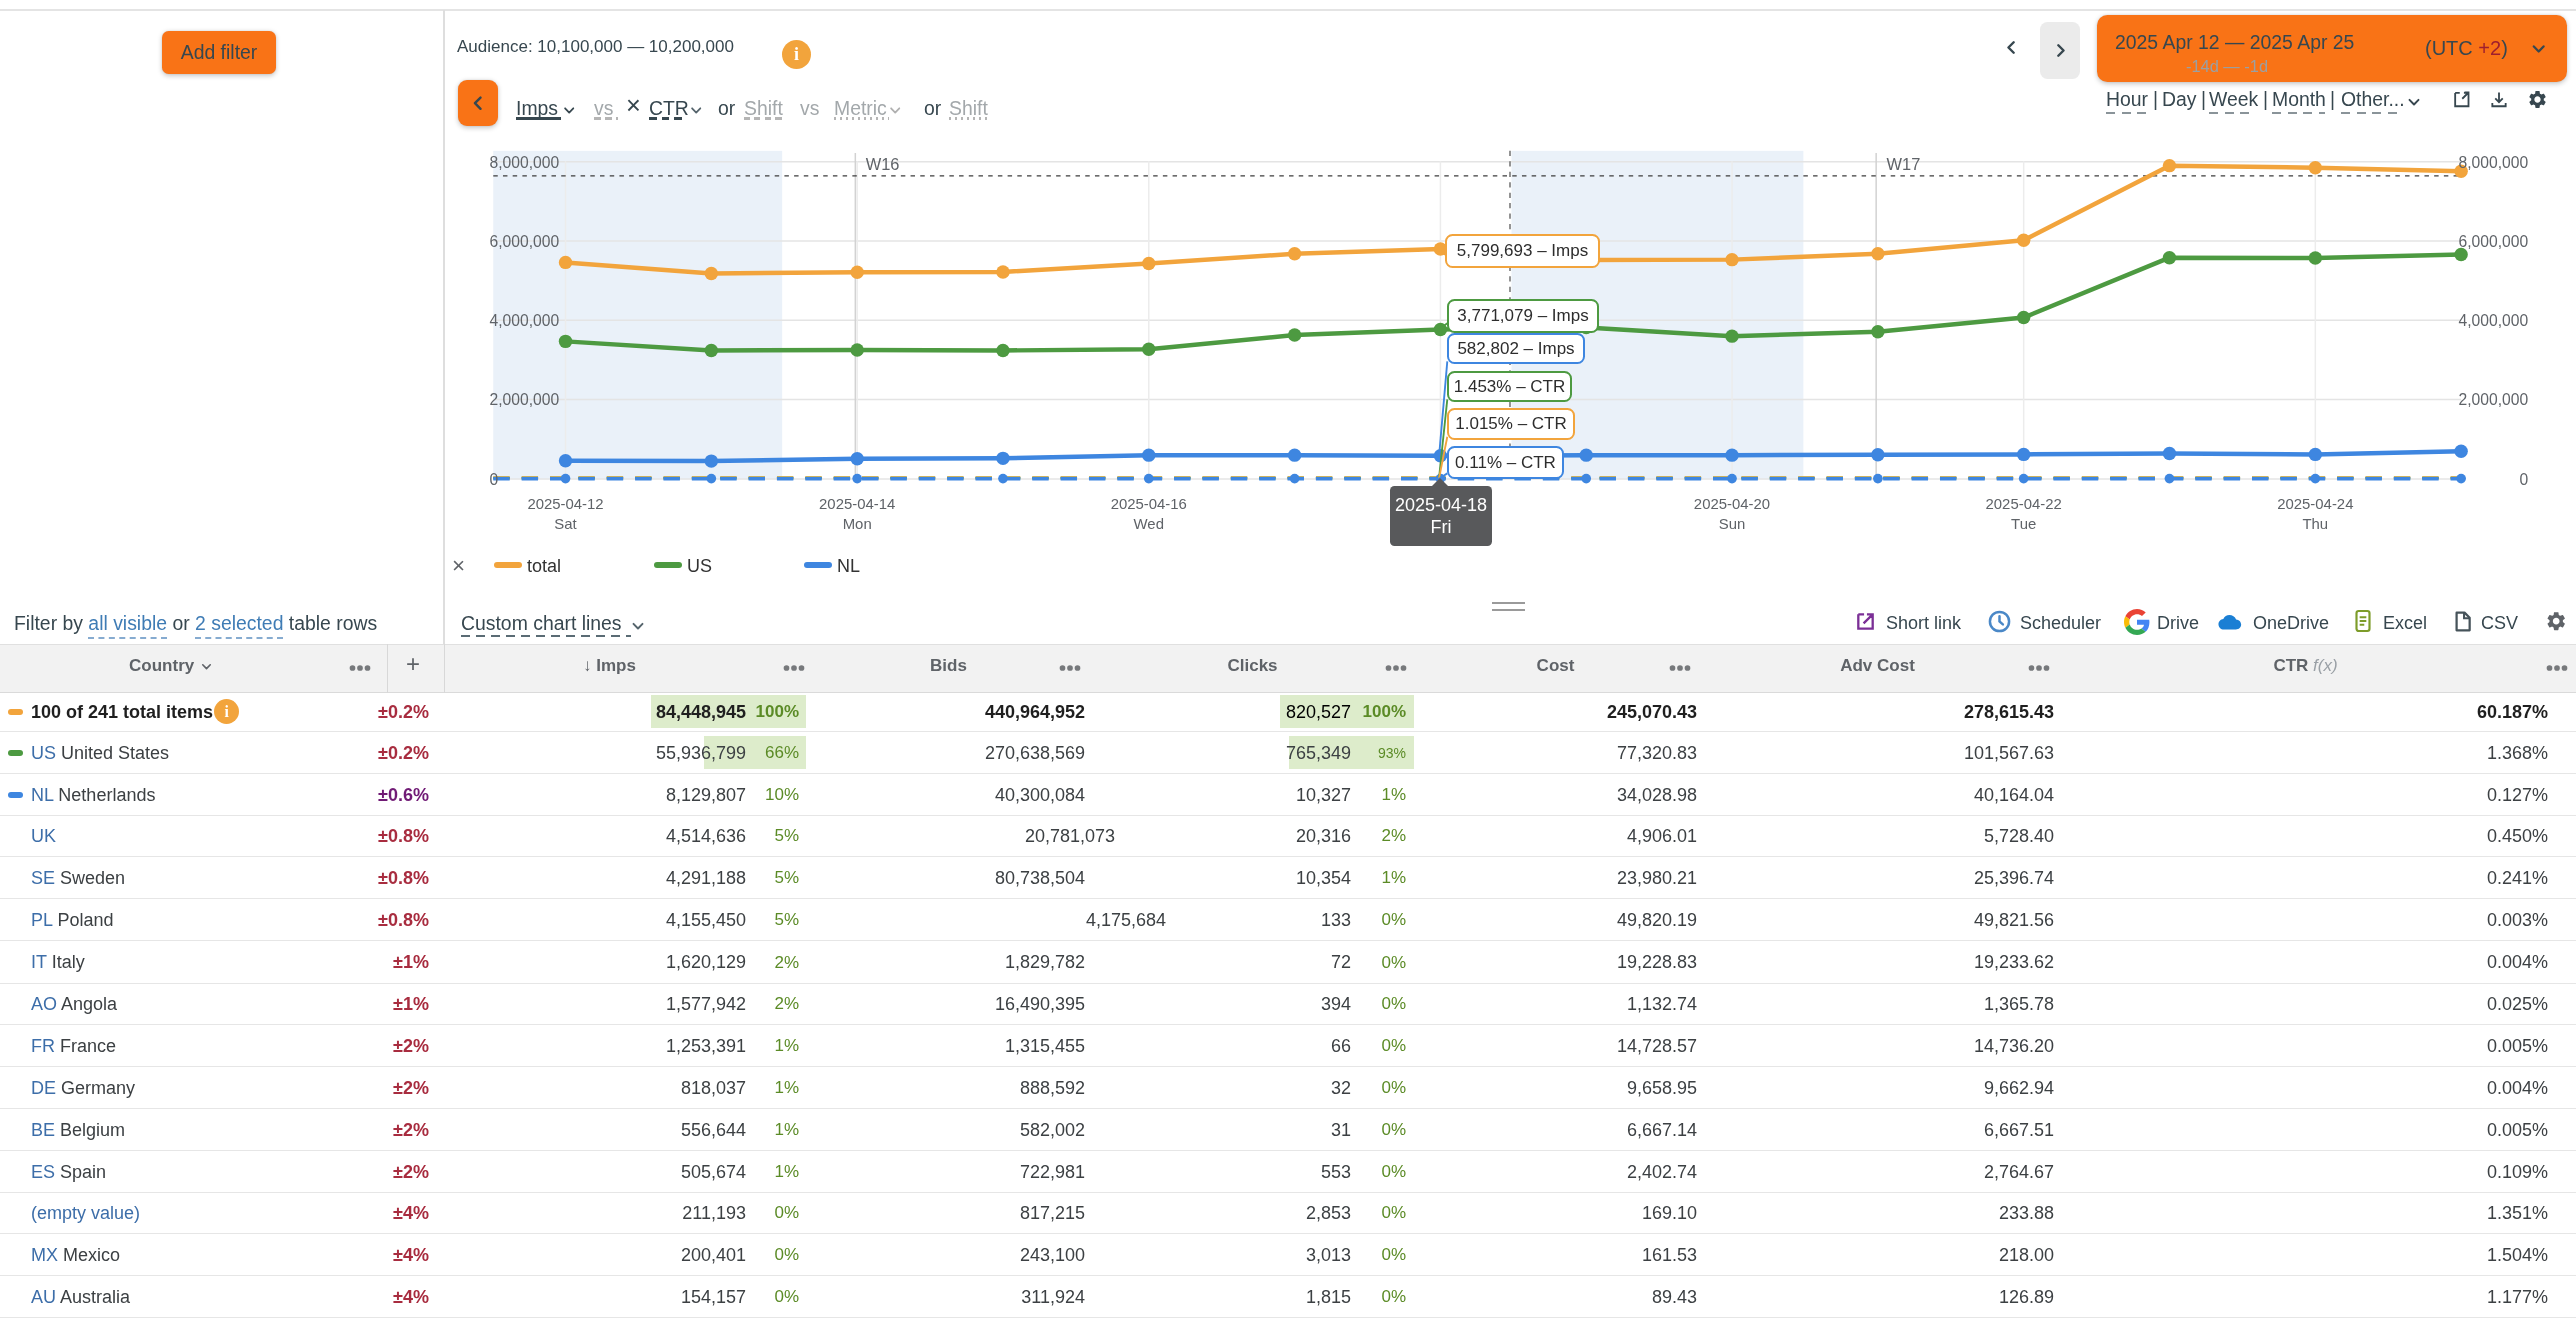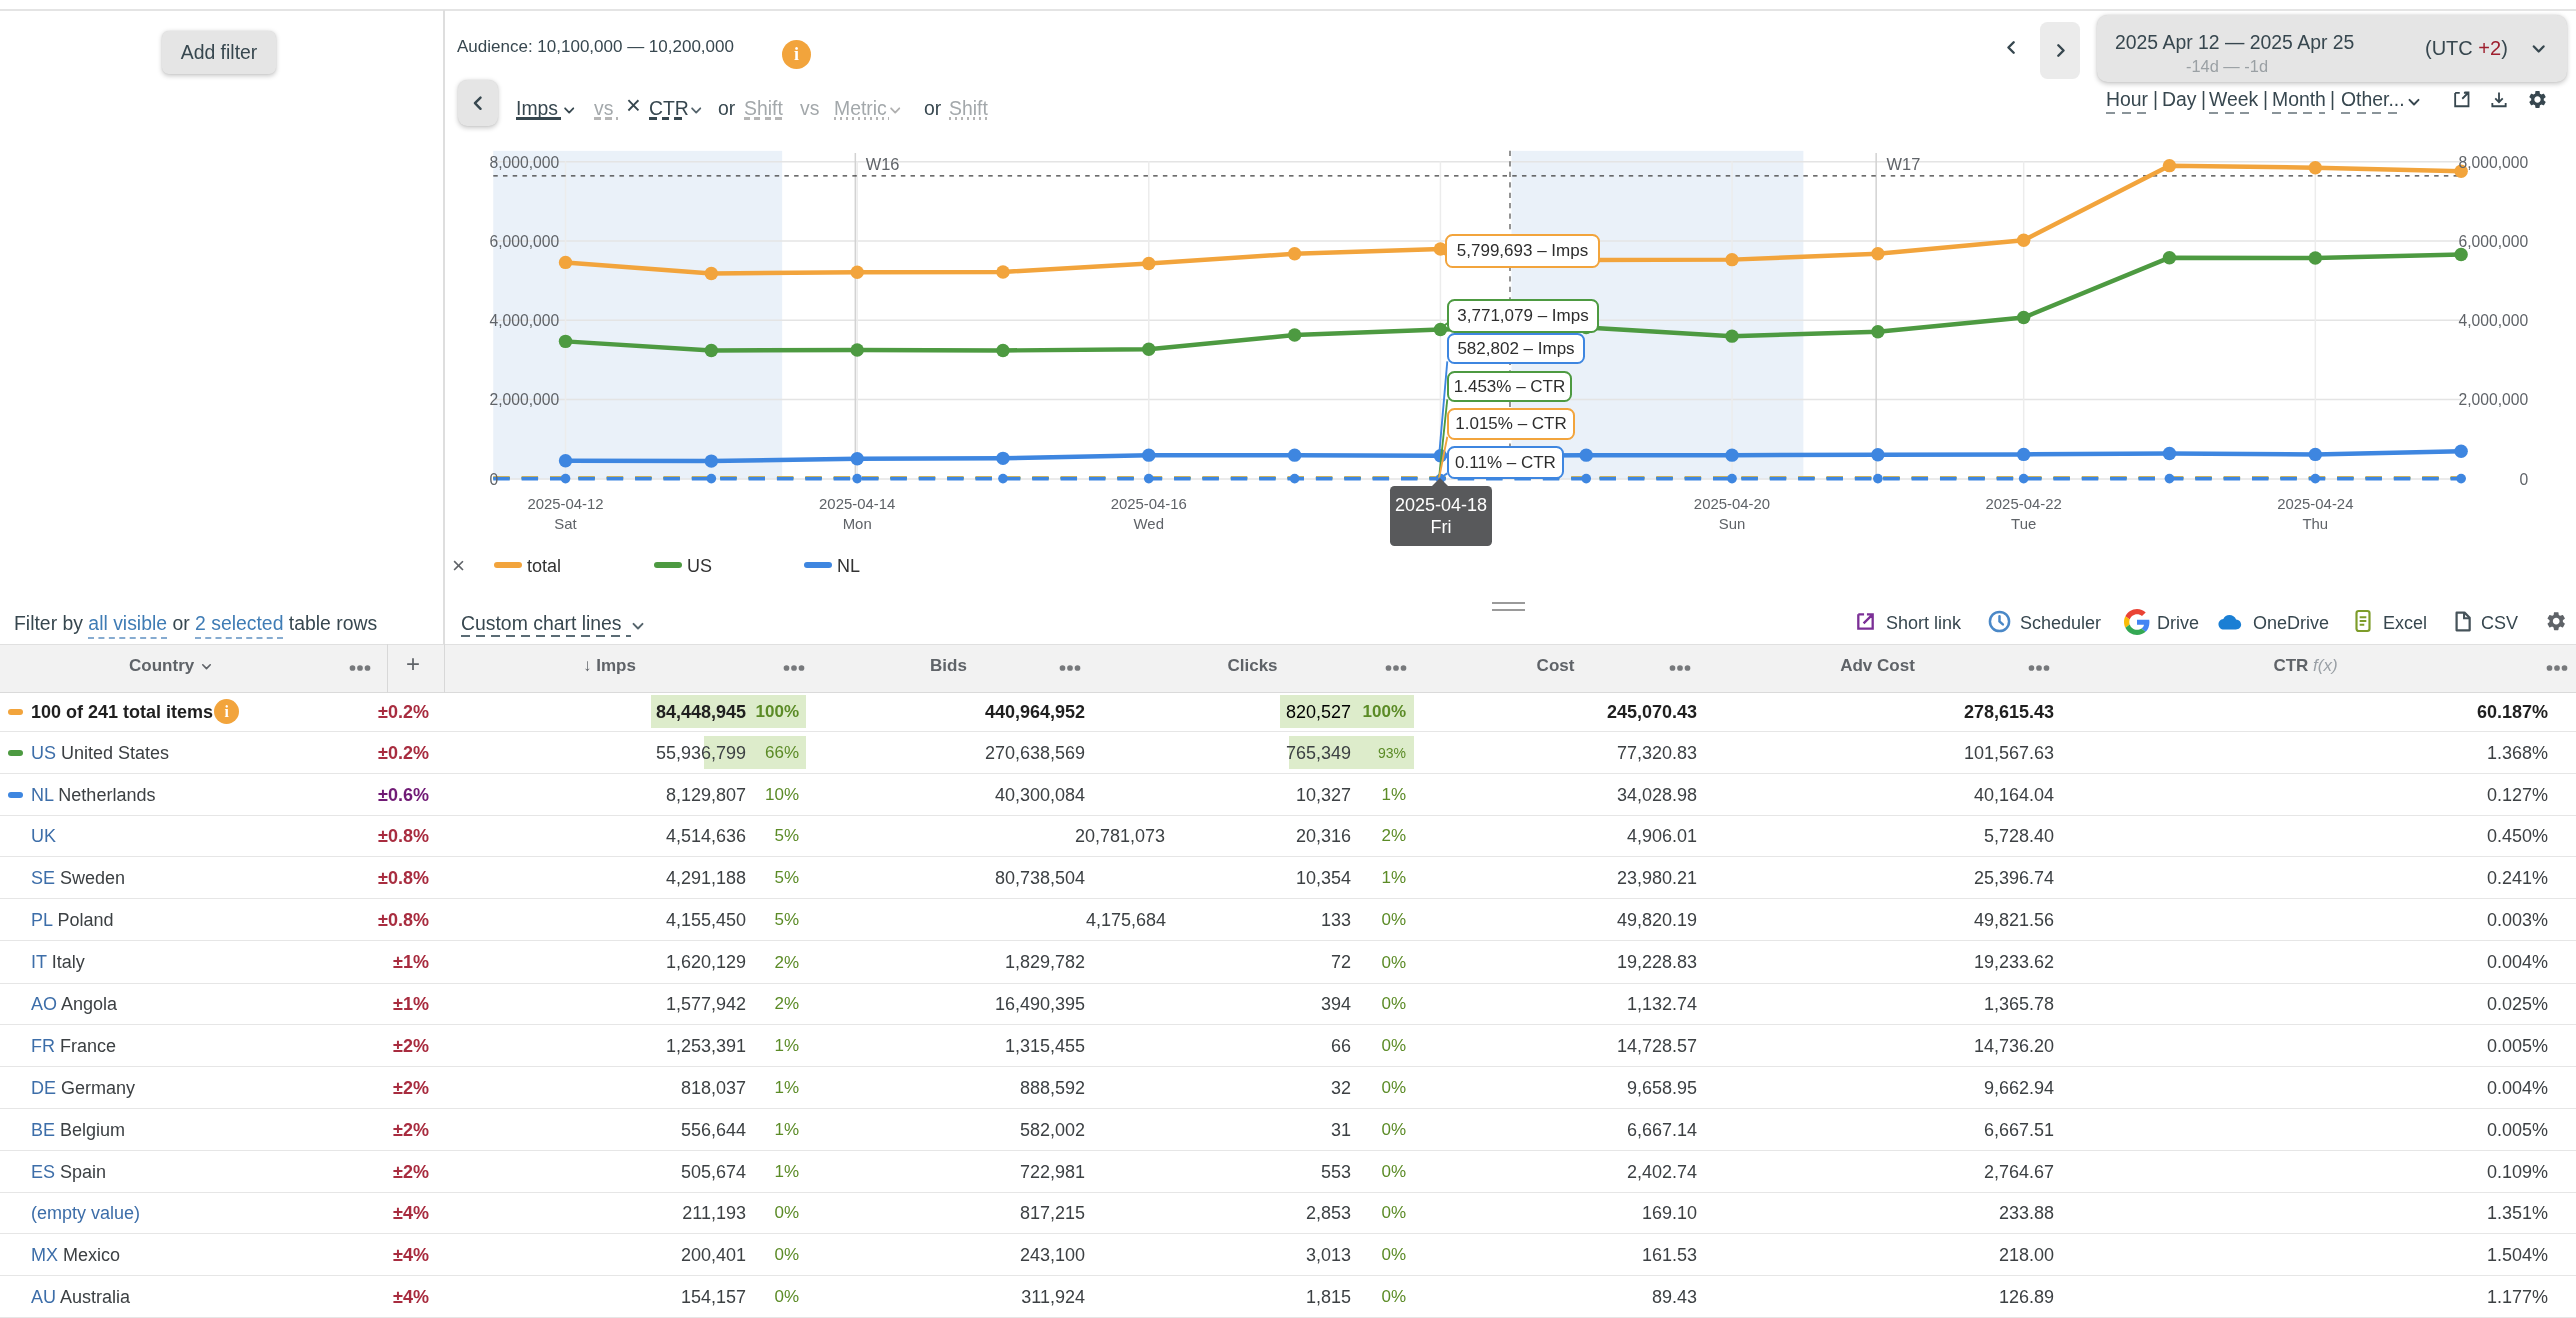--- a/index.html
+++ b/index.html
@@ -1,17 +1,17 @@
 <!DOCTYPE html>
 <html style="font-size:12px"><head><meta charset="utf-8"><style>
 *{margin:0;padding:0;box-sizing:border-box}
 html,body{width:2576px;height:1319px;background:#fff;font-family:"Liberation Sans",sans-serif;overflow:hidden;position:relative}
 .abs{position:absolute;white-space:nowrap}
 .r{text-align:right}
-.shadowbtn{background:#e5e5e5;border-radius:9px;box-shadow:0 1.5px 5.2px rgba(0,0,0,.22),0 0 1.5px rgba(0,0,0,.10)}
+.shadowbtn{background:#f97316;border-radius:9px;box-shadow:0 1.5px 5.2px rgba(0,0,0,.22),0 0 1.5px rgba(0,0,0,.10)}
 .dash{position:absolute;height:3px}
 .callout{position:absolute;background:#fff;border-radius:7.5px;display:flex;align-items:center;justify-content:center;font-size:17px;color:#2d2d2d}
 .cell{position:absolute;line-height:inherit;font-size:18px;color:#3c4043}
 </style></head><body>
 <div class="abs" style="left:0;top:9px;width:2576px;height:1.5px;background:#e4e4e4"></div>
 <div class="abs" style="left:443px;top:9.7px;width:1.5px;height:635px;background:#dedede"></div>
 <div class="abs shadowbtn" style="left:162px;top:31px;width:114px;height:43px;border-radius:6.7px;display:flex;align-items:center;justify-content:center;font-size:19.4px;color:#37474f">Add filter</div>
 <div class="abs" style="left:457px;top:37px;font-size:17px;color:#37474f">Audience: 10,100,000 — 10,200,000</div>
 <div class="abs" style="left:782px;top:40px;width:29px;height:29px;border-radius:50%;background:#f2a43c;color:#fff;display:flex;align-items:center;justify-content:center;font-size:18px;font-weight:bold;font-family:'Liberation Serif',serif">i</div>
 <div class="abs shadowbtn" style="left:458px;top:80px;width:40px;height:46px;display:flex;align-items:center;justify-content:center">
@@ -342,21 +342,21 @@
 <div class="cell r" style="right:1170px;color:#5b8b26;font-size:17px">1%</div>
 <div class="cell r" style="right:879px;color:#3c4043">34,028.98</div>
 <div class="cell r" style="right:522px;color:#3c4043">40,164.04</div>
 <div class="cell r" style="right:28px;color:#3c4043">0.127%</div>
 </div>
 <div class="abs" style="left:0;top:815px;width:2576px;height:42px;border-bottom:0.7px solid #e6e6e6;line-height:42px">
 <div class="cell" style="left:31px"><span style="color:#3d6ea9">UK</span></div>
 <div class="cell r" style="right:2147px;color:#a82c3f;font-weight:bold">±0.8%</div>
 <div class="cell r" style="right:1830px;color:#3c4043">4,514,636</div>
 <div class="cell r" style="right:1777px;color:#5b8b26;font-size:17px">5%</div>
-<div class="cell r" style="right:1411px;color:#3c4043">20,781,073</div>
+<div class="cell r" style="right:1461px;color:#3c4043">20,781,073</div>
 <div class="cell r" style="right:1225px;color:#3c4043">20,316</div>
 <div class="cell r" style="right:1170px;color:#5b8b26;font-size:17px">2%</div>
 <div class="cell r" style="right:879px;color:#3c4043">4,906.01</div>
 <div class="cell r" style="right:522px;color:#3c4043">5,728.40</div>
 <div class="cell r" style="right:28px;color:#3c4043">0.450%</div>
 </div>
 <div class="abs" style="left:0;top:857px;width:2576px;height:42px;border-bottom:0.7px solid #e6e6e6;line-height:42px">
 <div class="cell" style="left:31px"><span style="color:#3d6ea9">SE</span> <span style="color:#3c4043">Sweden</span></div>
 <div class="cell r" style="right:2147px;color:#a82c3f;font-weight:bold">±0.8%</div>
 <div class="cell r" style="right:1830px;color:#3c4043">4,291,188</div>

